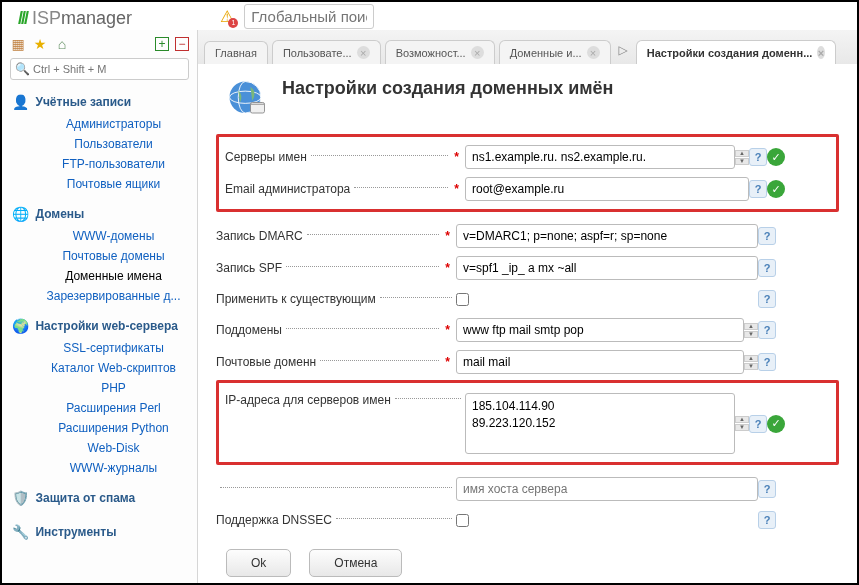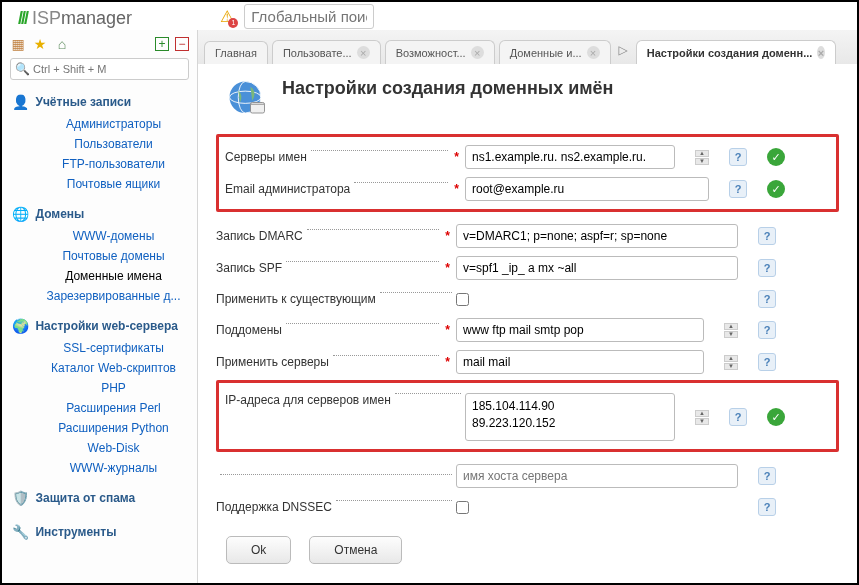--- a/index.html
+++ b/index.html
@@ -30,27 +30,27 @@
 .tab { background:#f4f4f4; border:1px solid #ccc; border-bottom:none; border-radius:6px 6px 0 0; padding:5px 10px; font-size:11px; color:#555; display:flex; align-items:center; gap:5px; cursor:pointer; max-width:130px; white-space:nowrap; overflow:hidden;}
 .tab.active { background:#fff; color:#333; font-weight:bold; max-width:200px;}
 .tab .close { color:#aaa; font-size:11px; background:#ddd; border-radius:50%; width:13px; height:13px; display:inline-flex; align-items:center; justify-content:center;}
 .tab-nav { color:#888; padding:0 4px; cursor:pointer; align-self:center;}
 .panel { background:#fff; margin:0; padding: 14px 18px; height: calc(100% - 34px); overflow:auto;}
 .page-title { display:flex; align-items:flex-start; gap:14px; margin-bottom:14px; padding-left:10px;}
 .page-title h1 { font-size:18px; font-weight:bold; color:#333;}
 .globe-icon{ width:42px; height:42px; }
 .form-row { display:flex; align-items:center; padding: 4px 0; min-height:30px;}
 .form-row.tall { align-items:flex-start; padding-top:6px;}
-.label-cell { width: 240px; display:flex; align-items:flex-start; white-space:nowrap; position:relative;}
+.label-cell { width: 240px; display:flex; align-items:center; white-space:nowrap; position:relative;}
 .label-text { color:#333; }
 .dots { flex:1; border-bottom: 1px dotted #999; margin: 0 4px 3px; min-width:10px; height:1px;}
 .req { color:#d00; font-weight:bold; margin-left:2px; margin-right:6px;}
-.input-cell { flex:1; display:flex; align-items:center; gap:20px; max-width:320px;}
+.input-cell { flex:1; display:flex; align-items:center; gap:0; max-width:320px;}
 .input-cell input[type=text], .input-cell textarea { flex:1; border:1px solid #bbb; border-radius:3px; padding:4px 6px; font-size:12px; font-family:inherit; background:#fff;}
-.input-cell textarea { height:48px; resize:none; line-height:1.4;}
+.input-cell textarea { height:61px; resize:none; line-height:1.4;}
 .input-cell input.placeholder { color:#999; }
 .spin { width:14px; display:flex; flex-direction:column; gap:1px;}
 .spin span { height:7px; background:#e8e8e8; border:1px solid #ccc; font-size:6px; line-height:5px; text-align:center; color:#666; cursor:pointer;}
 .help { width:18px; height:18px; border:1px solid #b8d0e8; border-radius:3px; background:#e8f0f8; color:#4a80b8; display:inline-flex; align-items:center; justify-content:center; font-size:11px; font-weight:bold; cursor:pointer;}
 .ok-ind { width:18px; height:18px; border-radius:50%; background:#3aa63a; color:#fff; display:inline-flex; align-items:center; justify-content:center; font-size:11px;}
 .checkbox-cell input { margin-left:0;}
 .highlight-box { border: 3px solid #d93030; padding: 4px 6px; margin: 2px 0 8px; border-radius:2px;}
 .buttons { padding: 14px 0 0 10px; display:flex; gap:18px;}
 .btn { border:1px solid #bbb; border-radius:5px; background:linear-gradient(#fdfdfd,#e8e8e8); padding:6px 24px; font-size:12px; cursor:pointer; color:#333;}
 </style>
@@ -242,21 +242,21 @@
           <input type="text" value="www ftp mail smtp pop" style="">
           <div class="spin">
               <span>▲</span>
               <span>▼</span>
             </div>
           <span class="help">?</span>
         </div>
       </div>
       <div class="form-row">
         <div class="label-cell">
-            <span class="label-text">Применить серверы</span>
+            <span class="label-text">Почтовые доменн</span>
             <span class="dots"></span>
             <span class="req">*</span>
           </div>
         <div class="input-cell">
           <input type="text" value="mail mail" style="">
           <div class="spin">
               <span>▲</span>
               <span>▼</span>
             </div>
           <span class="help">?</span>

